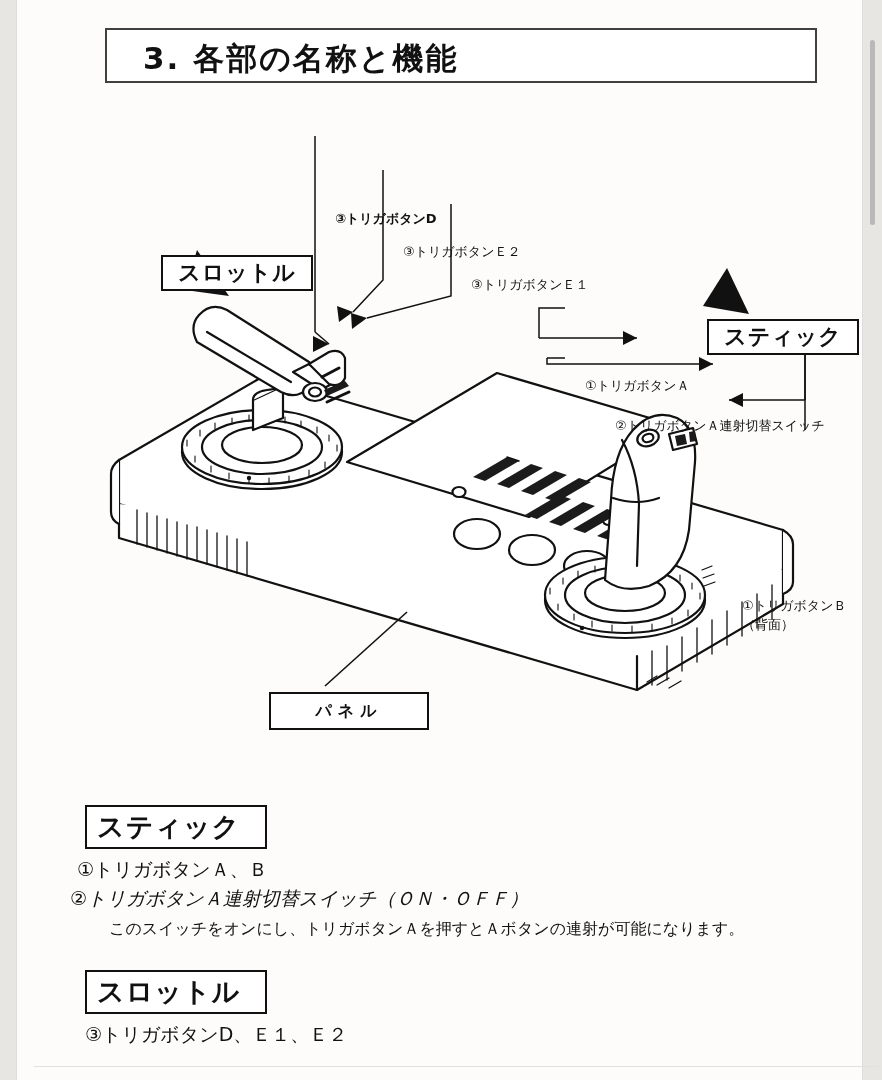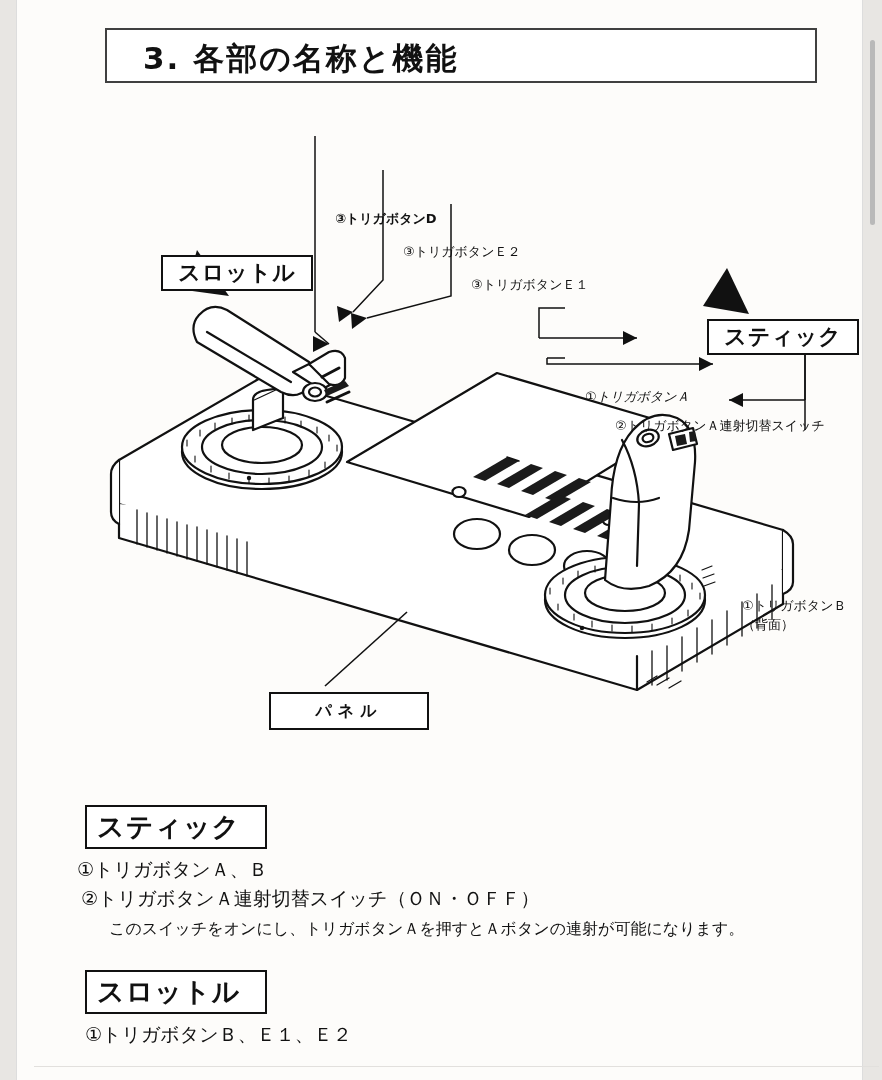--- a/index.html
+++ b/index.html
@@ -103,21 +103,21 @@
     position: absolute;
     font-family: "DejaVu Sans", sans-serif;
     font-size: 13px;
     color: #111;
     white-space: nowrap;
     line-height: 1.45;
   }
   #callout-d   { left: 258px; top: 110px; font-weight: bold; }
   #callout-e2  { left: 326px; top: 143px; }
   #callout-e1  { left: 394px; top: 176px; }
-  #callout-a   { left: 508px; top: 288px; font-style: italic; }
+  #callout-a   { left: 508px; top: 277px; }
   #callout-a-sw{ left: 508px; top: 317px; margin-left: 30px; }
   #callout-b   { left: 665px; top: 452px; margin-top: 45px; }
 
   
   .legend {
     position: absolute;
     left: 0; top: 0; width: 845px;
   }
   .legend-head {
     position: absolute;
@@ -136,21 +136,21 @@
   #head-stick { left: 68px; top: 805px; width: 182px; height: 44px; }
   #head-throttle { left: 68px; top: 970px; width: 182px; height: 44px; }
 
   .legend-line {
     position: absolute;
     font-family: "DejaVu Sans", sans-serif;
     color: #111;
     white-space: nowrap;
   }
   #line-stick-1 { left: 60px; top: 857px; font-size: 19px; }
-  #line-stick-2 { left: 64px; top: 886px; font-size: 19px; }
+  #line-stick-2 { left: 53px; top: 886px; font-size: 19px; font-style: italic; }
   #line-stick-note { left: 92px; top: 919px; font-size: 16px; }
   #line-throttle-1 { left: 68px; top: 1022px; font-size: 19px; }
 
   .divider {
     position: absolute;
     left: 17px;
     top: 1066px;
     width: 845px;
     height: 1px;
     background: #e2e0dd;
@@ -386,21 +386,21 @@
     <div class="legend-head" id="head-stick">
       <span>スティック</span>
     </div>
     <div class="legend-line" id="line-stick-1">①トリガボタンＡ、Ｂ</div>
     <div class="legend-line" id="line-stick-2">②トリガボタンＡ連射切替スイッチ（ＯＮ・ＯＦＦ）</div>
     <div class="legend-line" id="line-stick-note">このスイッチをオンにし、トリガボタンＡを押すとＡボタンの連射が可能になります。</div>
 
     <div class="legend-head" id="head-throttle">
       <span>スロットル</span>
     </div>
-    <div class="legend-line" id="line-throttle-1">①トリガボタンＢ、Ｅ１、Ｅ２</div>
+    <div class="legend-line" id="line-throttle-1">③トリガボタンD、Ｅ１、Ｅ２</div>
   </div>
 
   <div class="divider"></div>
 </div>
 
 <div class="scrollbar-track">
   <div class="scrollbar-thumb"></div>
 </div>
 
 </body></html>

